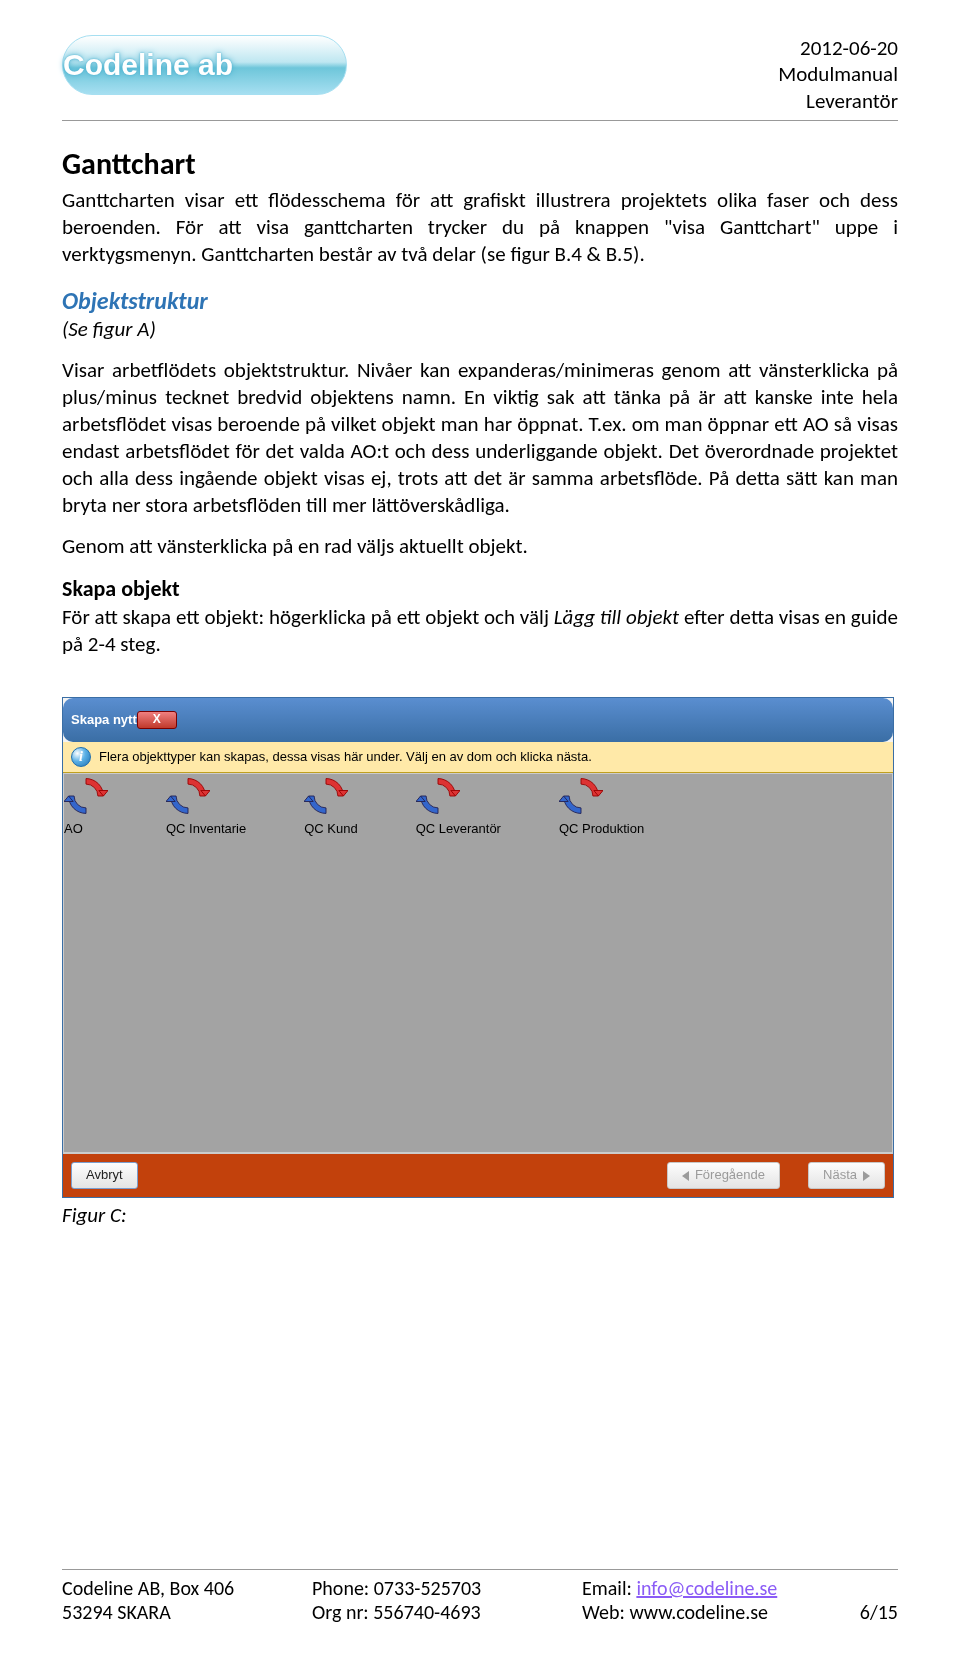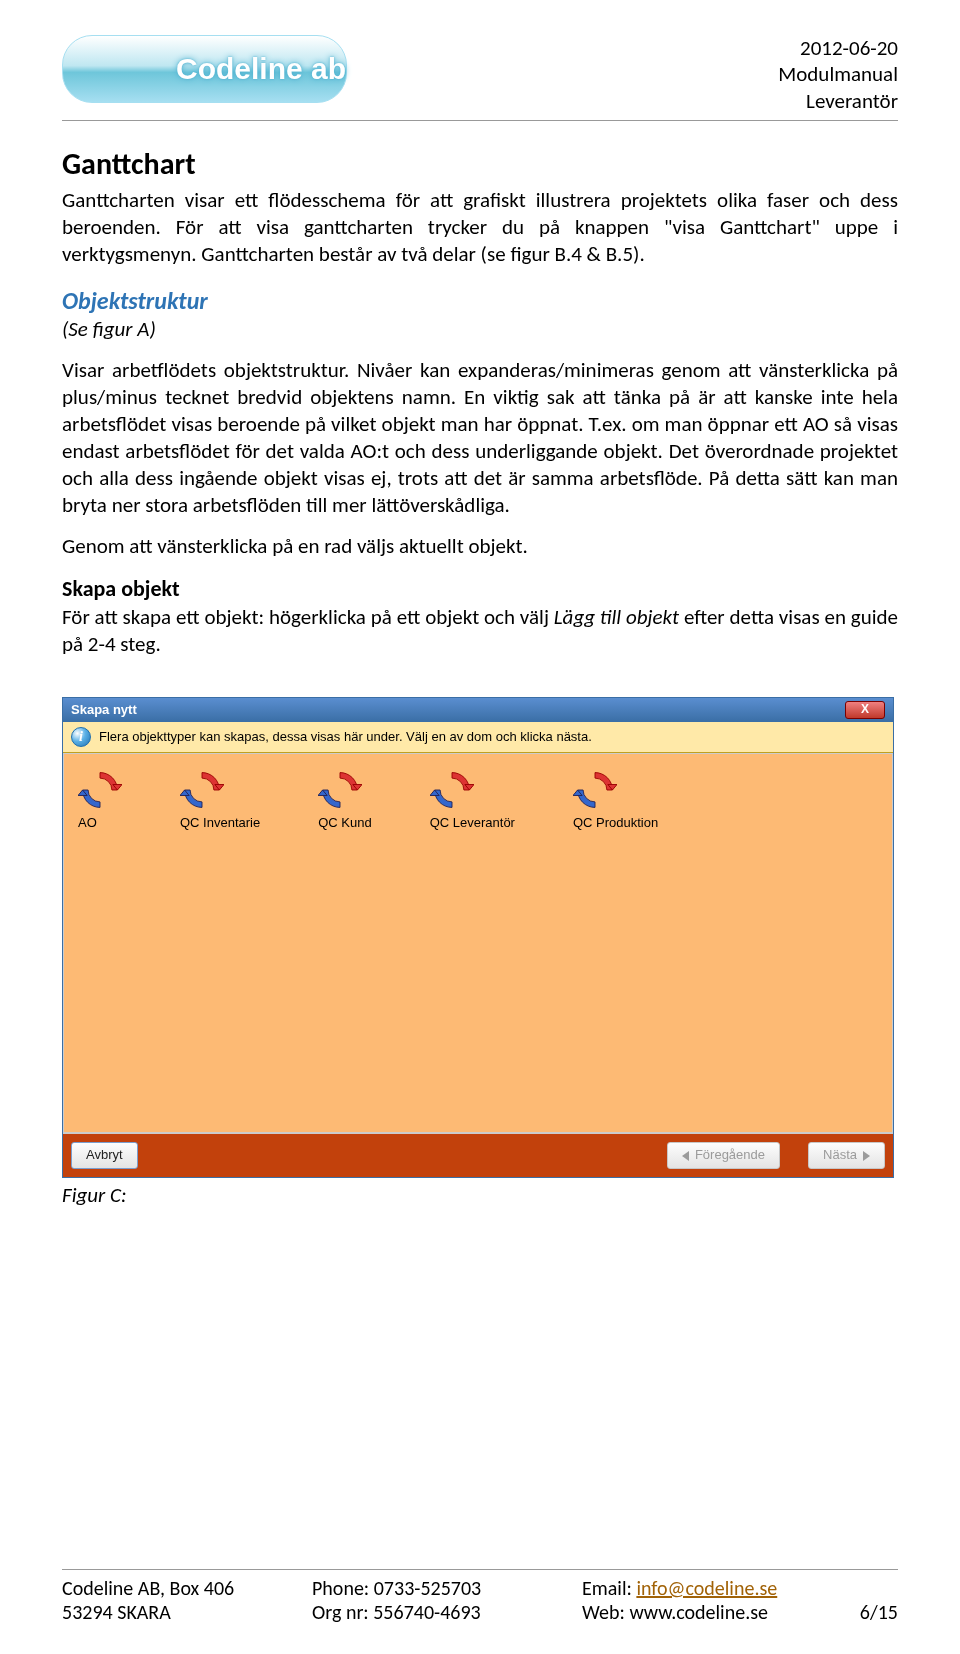--- a/index.html
+++ b/index.html
@@ -8,23 +8,23 @@
     height: 1654px;
     font-family: "Segoe UI", Calibri, Arial, sans-serif;
     background: #fff;
     color: #000;
     position: relative;
     padding: 35px 62px 0 62px;
   }
   
   .header-row { display: flex; justify-content: space-between; align-items: flex-start; }
   .logo {
-    width: 285px; height: 68px; border-radius: 30px;
+    width: 285px; height: 60px; border-radius: 30px;
     background: linear-gradient(#fff, #bfe7f1 45%, #6ec6da 55%, #a6dff1);
-    display: flex; align-items: center; justify-content: flex-end;
+    display: flex; align-items: center; justify-content: flex-start;
     border: 1px solid #a6dff1;
   }
   .logo-text {
     font-family: Arial, sans-serif; font-size: 30px; font-weight: bold;
     color: #fff; text-shadow: 0 0 6px #4db1d0, 0 0 2px #4db1d0;
   }
   .header-meta { text-align: right; font-size: 21px; line-height: 1.25; }
   .header-rule { border: none; border-top: 1px solid #999; margin-top: 6px; }
 
   
@@ -42,41 +42,41 @@
     margin-top: 40px;
     border: 1px solid #3a6ea5;
     background: #f3f3f3;
     width: 832px;
     font-size: 13px;
     font-family: "Segoe UI", sans-serif;
   }
   .dlg-title {
     background: linear-gradient(#5a8ed0, #3a6ea5);
     color: #fff; font-weight: bold;
-    padding: 3px 8px;
-    display: flex; justify-content: space-between; align-items: center;
+    padding: 13px 8px;
+    display: flex; align-items: center; border-radius: 10px;
   }
   .dlg-close {
     width: 40px; height: 18px; background: linear-gradient(#f08080,#c0392b);
     border: 1px solid #7a0000; border-radius: 3px;
     color: #fff; font-weight: bold; text-align: center; line-height: 15px; font-size: 12px;
   }
   .dlg-info {
     background: #ffe9a8; border-bottom: 1px solid #c0a020;
     padding: 5px 8px; display: flex; align-items: center; gap: 8px;
     color: #000;
   }
   .info-icon {
     width: 20px; height: 20px; border-radius: 50%;
     background: radial-gradient(circle at 30% 30%, #fff, #5ab0e6 45%, #1e6fb0);
     color: #fff; font-family: Georgia, serif; font-style: italic; font-weight: bold;
     display: flex; align-items: center; justify-content: center; font-size: 14px;
     border: 1px solid #1e6fb0;
   }
-  .dlg-body { background: #fdba74; min-height: 380px; border: 1px solid #ccc; margin: 0; padding: 14px; }
+  .dlg-body { background: #a3a3a3; min-height: 380px; border: 1px solid #ccc; margin: 0; }
   .icon-row { display: flex; gap: 58px; }
   .icon-item { display: flex; flex-direction: column; align-items: flex-start; gap: 3px; font-size: 13px; color: #000; }
   .cycle-icon { width: 44px; height: 44px; }
   .cycle-icon svg { width: 44px; height: 44px; }
   .dlg-footer {
     padding: 8px 8px; display: flex; justify-content: space-between; align-items: center;
     background: #c2410c; border-top: 1px solid #ccc;
   }
   .btn {
     border: 1px solid #7a9ecf; background: linear-gradient(#fdfdfd,#e4e4e4);
@@ -94,21 +94,21 @@
   
   .page-footer {
     position: absolute; left: 62px; right: 62px; bottom: 30px;
   }
   .page-footer hr { border: none; border-top: 1px solid #999; margin-bottom: 6px; }
   .footer-cols { display: flex; font-size: 20px; align-items: flex-end; }
   .fc1 { width: 250px; }
   .fc2 { width: 270px; }
   .fc3 { flex: 1; }
   .pagenum { text-align: right; }
-  a.link { color: #a16207; text-decoration: underline; }
+  a.link { color: #8b5cf6; text-decoration: underline; }
 </style>
 </head>
 <body>
 
 <div class="header-row">
   <div class="logo">
     <span class="logo-text">Codeline ab</span>
   </div>
   <div class="header-meta">
     <div>2012-06-20</div>

